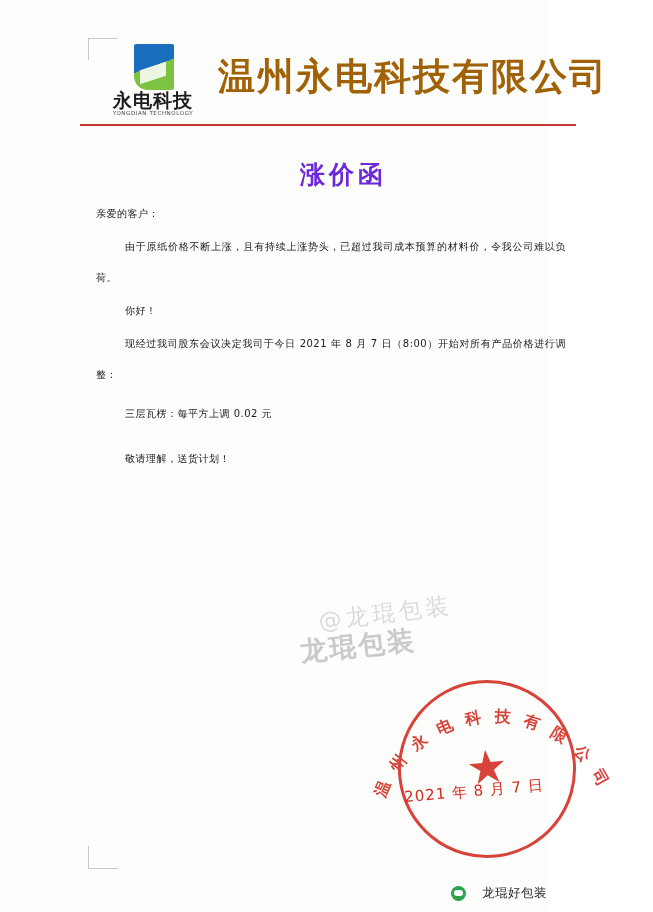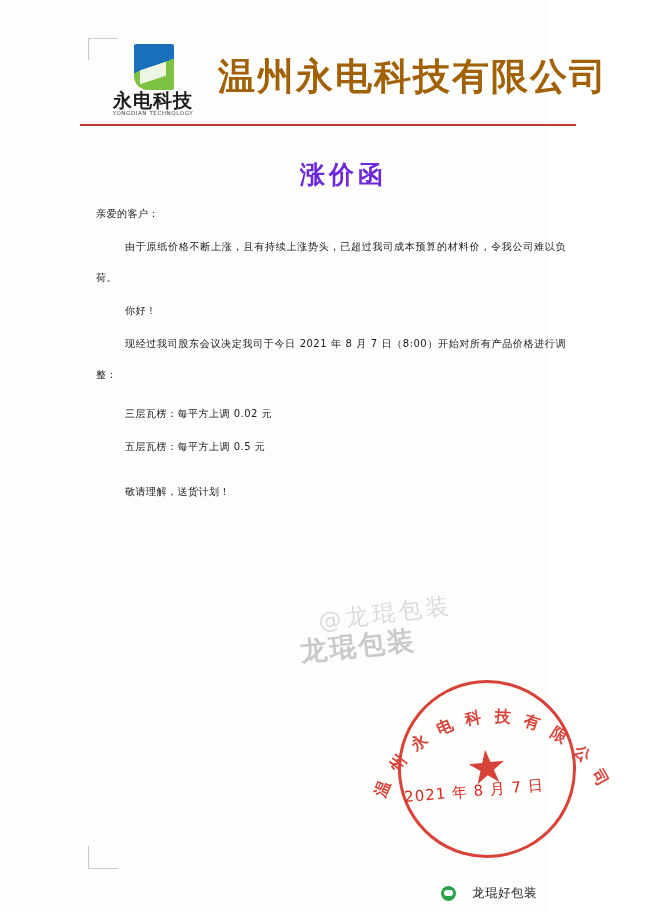--- a/index.html
+++ b/index.html
@@ -211,21 +211,21 @@
     font-size: 15px;
     color: #d32a1f;
     letter-spacing: 1px;
     transform: rotate(-5deg);
     font-family: "DejaVu Sans", "Liberation Sans", sans-serif;
   }
 
   
   .badge {
     position: absolute;
-    right: 10px;
+    right: 0;
     bottom: 10px;
     display: flex;
     align-items: center;
     gap: 16px;
   }
   .badge-icon {
     width: 15px;
     height: 15px;
     border-radius: 50%;
     background: #2ba24c;
@@ -268,21 +268,20 @@
 
   <div class="doc-title">涨价函</div>
 
   <div class="body">
     <p class="p">亲爱的客户：</p>
     <p class="p indent2">由于原纸价格不断上涨，且有持续上涨势头，已超过我司成本预算的材料价，令我公司难以负荷。</p>
     <p class="p indent">你好！</p>
     <p class="p indent2">现经过我司股东会议决定我司于今日 2021 年 8 月 7 日（8:00）开始对所有产品价格进行调整：</p>
     <div class="gap"></div>
     <p class="p item"><span>三层瓦楞：</span><span>每平方上调 0.02 元</span></p>
-    <p class="p item"><span>五层瓦楞：</span><span>每平方上调 0.5 元</span></p>
     <div class="gap"></div>
     <div class="gap"></div>
     <p class="p indent2">敬请理解，送货计划！</p>
   </div>
 
   <div class="watermark2">@龙琨包装</div>
   <div class="watermark">龙琨包装</div>
 
   <div class="stamp">
     <div class="stamp-text">

